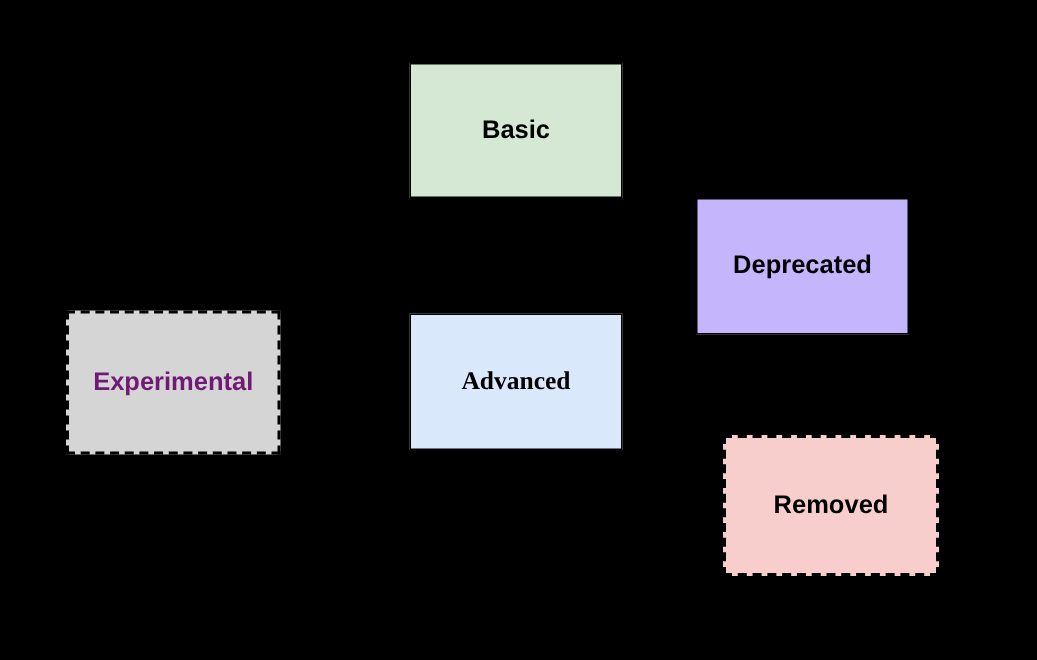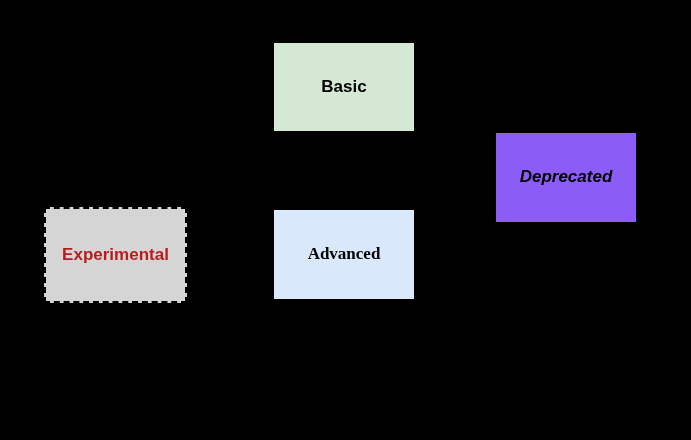--- a/index.html
+++ b/index.html
@@ -39,26 +39,29 @@
 </style>
 </head>
 <body style="background: rgb(0, 0, 0);">
 
 <div id="canvas" style="background: rgb(0, 0, 0);">
 
   <div class="node" style="left: 273px; top: 42px; width: 142px; height: 90px; background: rgb(213, 232, 212);">
     <span class="node-label" style="color: rgb(0, 0, 0);">Basic</span>
   </div>
 
-  <div class="node" style="left: 495px; top: 132px; width: 142px; height: 91px; background: #8b5cf6; font-style: italic;">
+  <div class="node" style="left: 464px; top: 132px; width: 142px; height: 91px; background: #c4b5fd;">
     <span class="node-label" style="color: rgb(0, 0, 0);">Deprecated</span>
   </div>
 
   <div class="node dashed" style="left: 44px; top: 207px; width: 143px; height: 96px; background: rgb(213, 213, 213);">
-    <span class="node-label" style="color: #b91c1c; text-align: center;">Experimental</span>
+    <span class="node-label" style="color: #701a75; text-align: center;">Experimental</span>
   </div>
 
   <div class="node" style="left: 273px; top: 209px; width: 142px; height: 91px; background: rgb(218, 232, 252);">
     <span class="node-label" style="color: rgb(0, 0, 0); font-family: Liberation Serif, serif;">Advanced</span>
   </div>
 
+  <div class="node dashed" style="left: 482px; top: 290px; width: 144px; height: 94px; background: rgb(248, 206, 204);">
+    <span class="node-label" style="color: rgb(0, 0, 0);">Removed</span>
+  </div>
 
 </div>
 
 </body></html>

